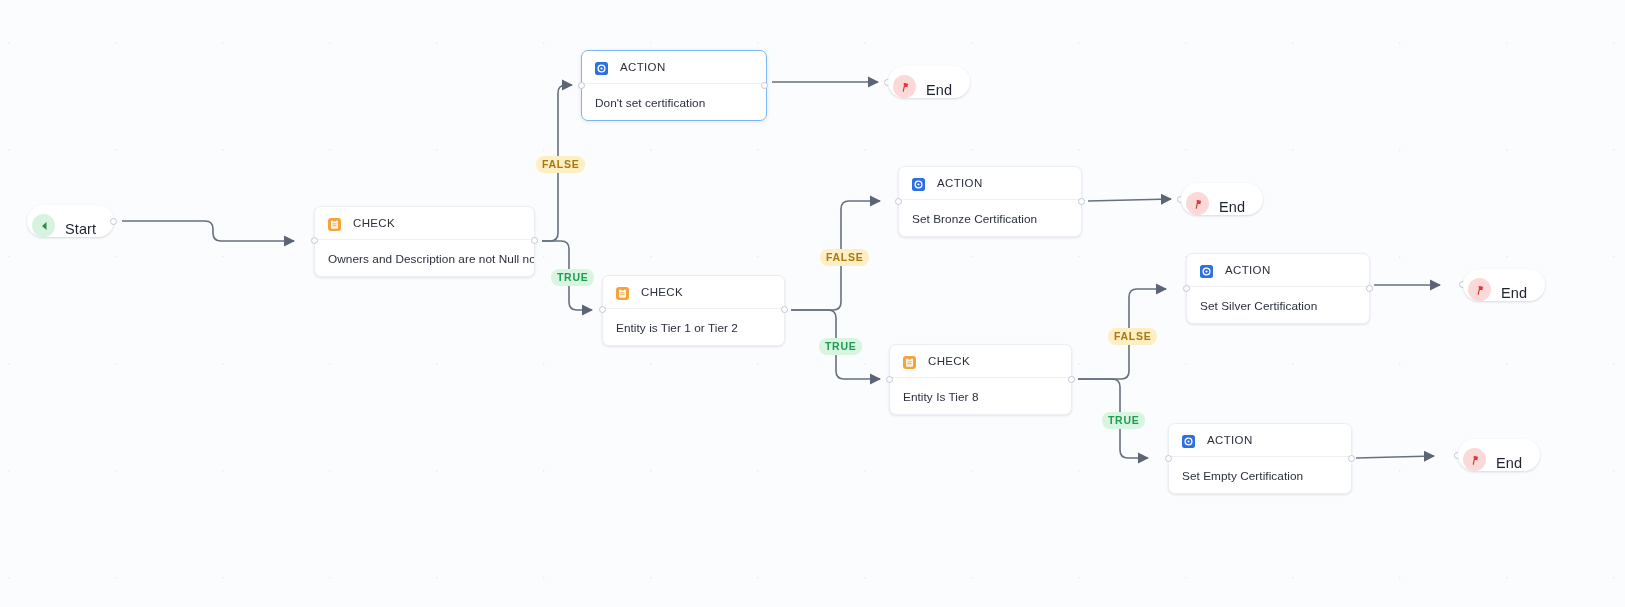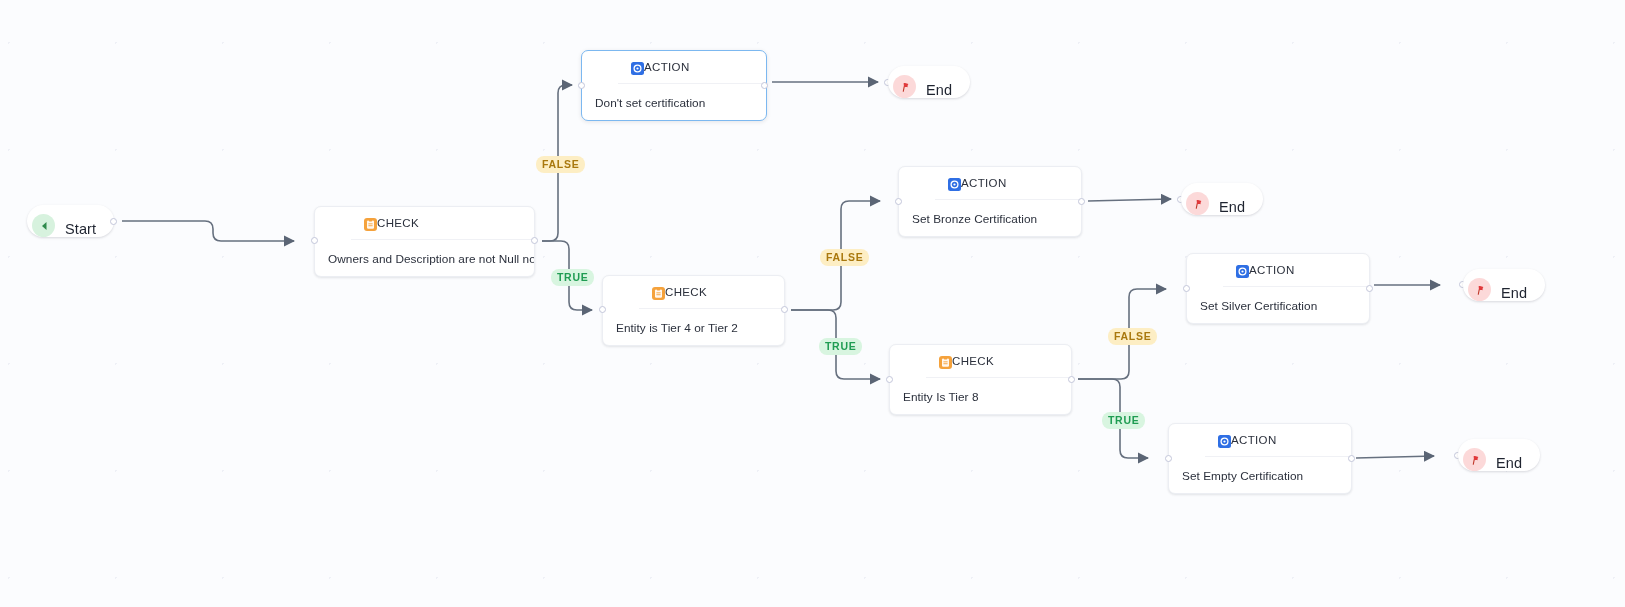--- a/index.html
+++ b/index.html
@@ -72,25 +72,24 @@
     overflow: hidden;
   }
   .card.selected {
     border: 1.5px solid #7cb8f0;
     box-shadow: 0 1px 4px rgba(16, 24, 40, 0.10);
   }
   .card .card-head {
     height: 33px;
     display: flex;
     align-items: center;
-    gap: 0;
+    gap: 12px;
     padding: 0 13px;
     border-bottom: 1px solid #f0f1f5;
     box-sizing: border-box;
-    margin-left: 36px;
   }
   .card .card-kind {
     font-size: 11.5px;
     color: #2b303c;
     letter-spacing: 0.35px;
     white-space: nowrap;
   }
   .card .card-body {
     padding: 12px 13px 0 13px;
     font-size: 11.8px;
@@ -236,21 +235,21 @@
         <svg width="13" height="13" viewBox="0 0 13 13">
           <rect x="0" y="0" width="13" height="13" rx="3" fill="#f5a23c"></rect>
           <rect x="3" y="2.4" width="7" height="8.4" rx="1.2" fill="#fff7ee"></rect>
           <rect x="4.6" y="1.4" width="3.8" height="2" rx="0.8" fill="#f5a23c"></rect>
           <rect x="4.4" y="5.4" width="4.2" height="0.9" fill="#f5a23c"></rect>
           <rect x="4.4" y="7.3" width="4.2" height="0.9" fill="#f5a23c"></rect>
         </svg>
       </span>
       <span class="card-kind">CHECK</span>
     </div>
-    <div class="card-body">Entity is Tier 4 or Tier 2</div>
+    <div class="card-body">Entity is Tier 1 or Tier 2</div>
   </div>
   <span class="port" style="left:599px; top:306px;"></span>
   <span class="port" style="left:781px; top:306px;"></span>
 
   <div class="branch-label false" style="left:820px; top:249px;">FALSE</div>
   <div class="branch-label true" style="left:819px; top:338px;">TRUE</div>
 
   <div class="card" style="left:898px; top:166px; width:184px; height:71px;">
     <div class="card-head">
       <span class="kind-icon">

